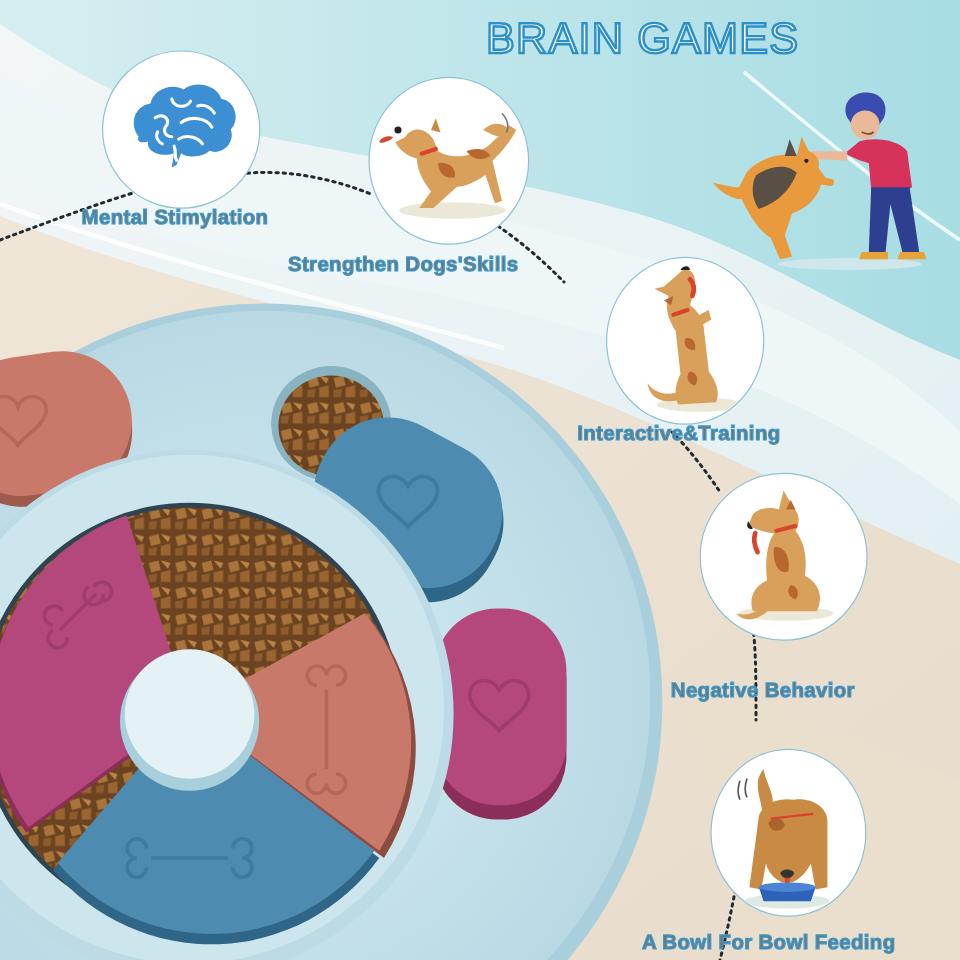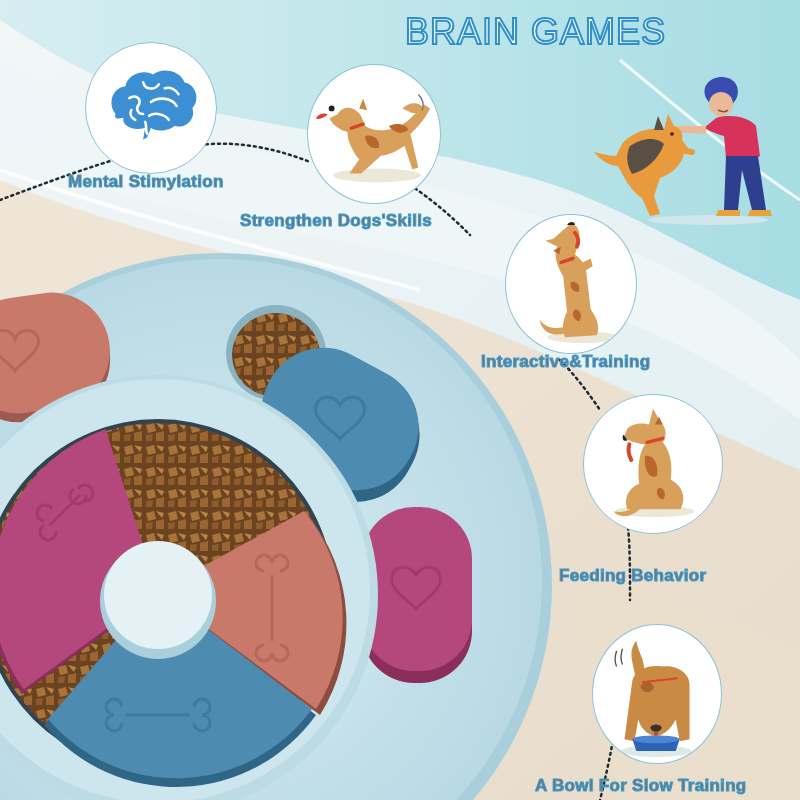--- a/index.html
+++ b/index.html
@@ -150,37 +150,37 @@
       <path d="M44,34 C50,28 60,28 66,30 L70,14 L78,28 C84,34 84,42 80,48 C88,58 90,72 88,86 C100,92 104,104 98,116 L44,116 C40,104 46,94 56,90 C54,74 56,58 62,50 C54,50 46,46 40,44 Z" fill="#d9a05b"></path>
       <path d="M40,40 C38,44 40,48 44,46 Z" fill="#222"></path>
       <path d="M46,50 C44,56 46,62 48,66" stroke="#d8452b" stroke-width="4" fill="none" stroke-linecap="round"></path>
       <path d="M64,48 L80,44" stroke="#d8452b" stroke-width="3.5" stroke-linecap="round"></path>
       <path d="M62,62 C70,60 76,70 74,82 C68,86 60,78 62,62 Z" fill="#b8672f"></path>
       <path d="M76,94 C82,94 84,102 80,106 C74,104 72,98 76,94 Z" fill="#b8672f"></path>
       <path d="M72,30 L76,22 L80,30 Z" fill="#b8672f"></path>
       <path d="M58,114 C50,124 36,126 30,118 C38,120 46,118 52,112 Z" fill="#d9a05b"></path>
     </svg>
   </div>
-  <div class="feature-label" style="left:559px;top:566px;">Feeding Behavior</div>
+  <div class="feature-label" style="left:559px;top:566px;">Negative Behavior</div>
 
   <div class="badge" style="left:592px;top:624px;width:130px;height:140px;">
     <svg viewBox="0 0 130 140">
       <ellipse cx="64" cy="128" rx="36" ry="6" fill="#dfe9e4"></ellipse>
       <path d="M40,56 C44,44 58,40 70,42 C84,40 98,48 98,60 L98,116 L88,118 L84,96 C80,104 74,110 68,112 L60,112 C54,110 48,104 46,96 L42,118 L32,116 Z" fill="#c98a44"></path>
       <path d="M44,58 C42,40 34,28 44,16 C46,28 52,34 52,46 Z" fill="#c98a44"></path>
       <path d="M48,62 C52,56 60,56 62,64 C58,70 50,70 48,62 Z" fill="#a8642c"></path>
       <path d="M58,104 C60,100 68,100 70,104 C68,110 60,110 58,104 Z" fill="#333"></path>
       <path d="M62,108 L62,116 L66,116 L66,108 Z" fill="#d8452b"></path>
       <path d="M50,58 L86,54" stroke="#d8452b" stroke-width="2"></path>
       <path d="M40,116 L88,116 L84,128 L44,128 Z" fill="#2d62b8"></path>
       <ellipse cx="64" cy="116" rx="24" ry="4" fill="#4c84d6"></ellipse>
       <path d="M30,24 C28,30 28,36 30,40 M24,26 C22,32 22,38 24,42" stroke="#555" stroke-width="1.4" fill="none"></path>
     </svg>
   </div>
-  <div class="feature-label" style="left:535px;top:776px;">A Bowl For Slow Training</div>
+  <div class="feature-label" style="left:535px;top:776px;">A Bowl For Bowl Feeding</div>
 
   <svg class="product" viewBox="0 0 680 680">
     <defs>
       <radialGradient id="baseGrad" cx="0.5" cy="0.5" r="0.55">
         <stop offset="0" stop-color="#d7edf3"></stop>
         <stop offset="1" stop-color="#b5d7e3"></stop>
       </radialGradient>
       <pattern id="kibble" width="22" height="22" patternUnits="userSpaceOnUse">
         <rect width="22" height="22" fill="#6b4320"></rect>
         <path d="M2,4 L10,2 L12,10 L4,12 Z" fill="#a8743a"></path>

